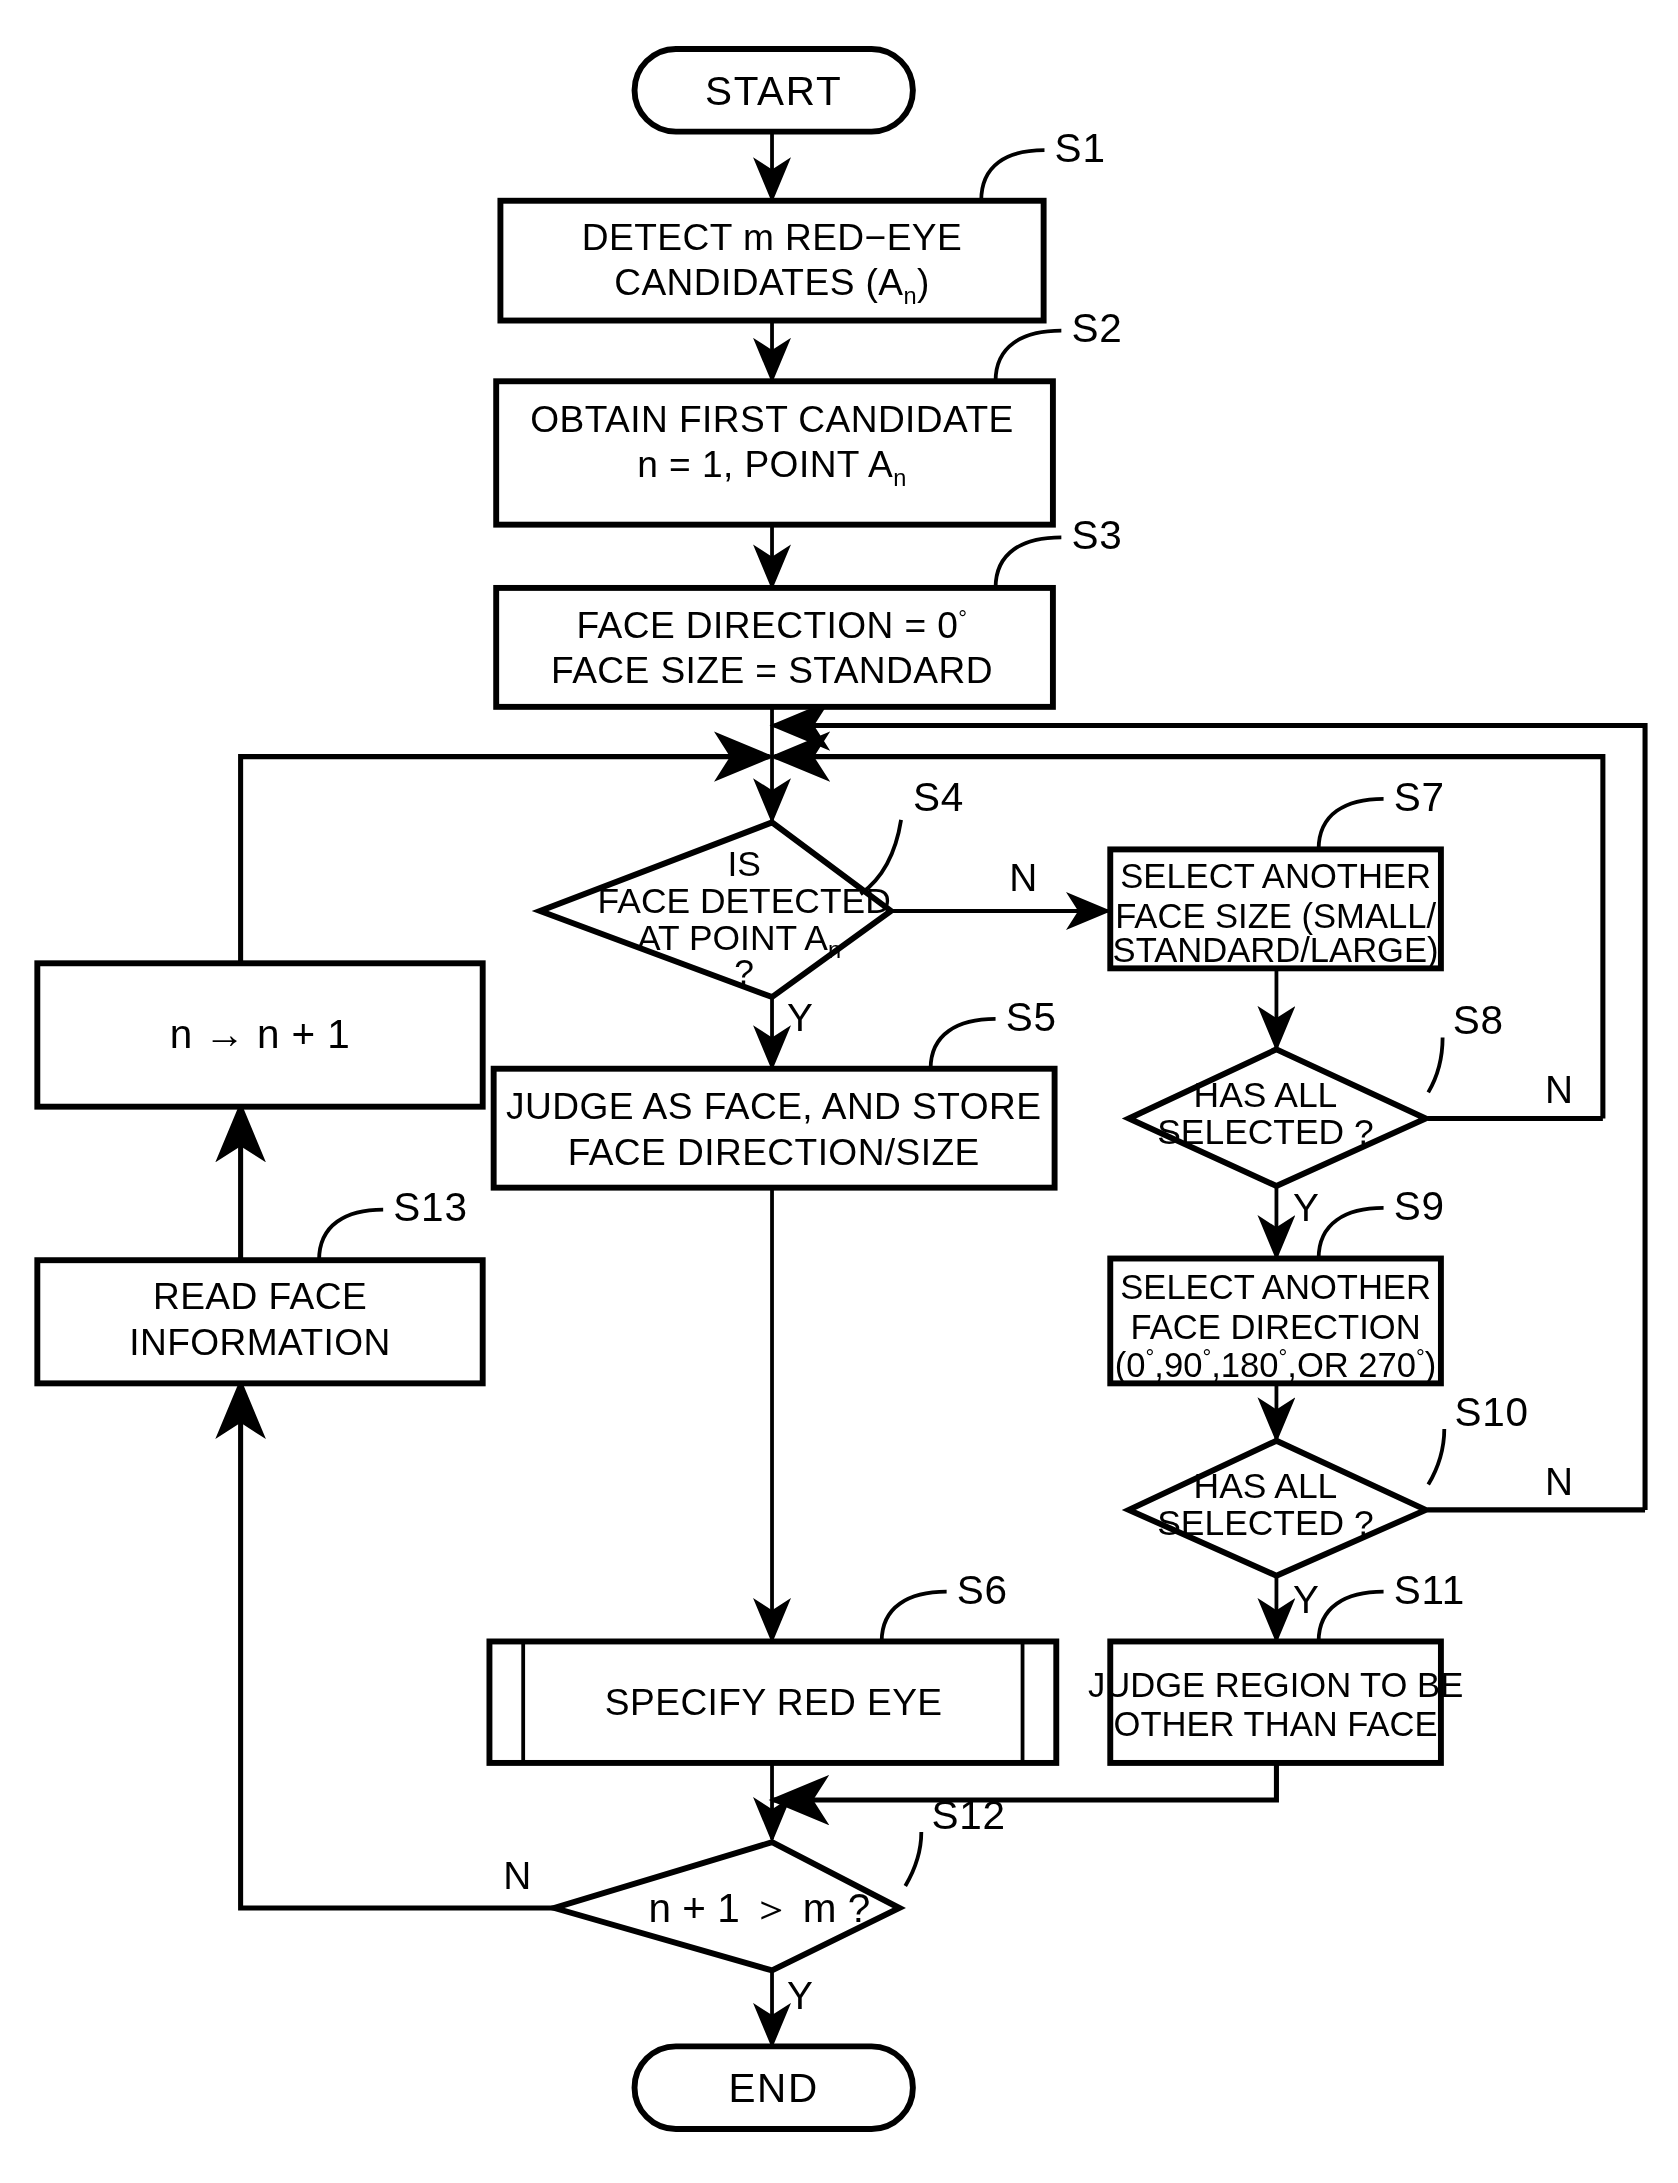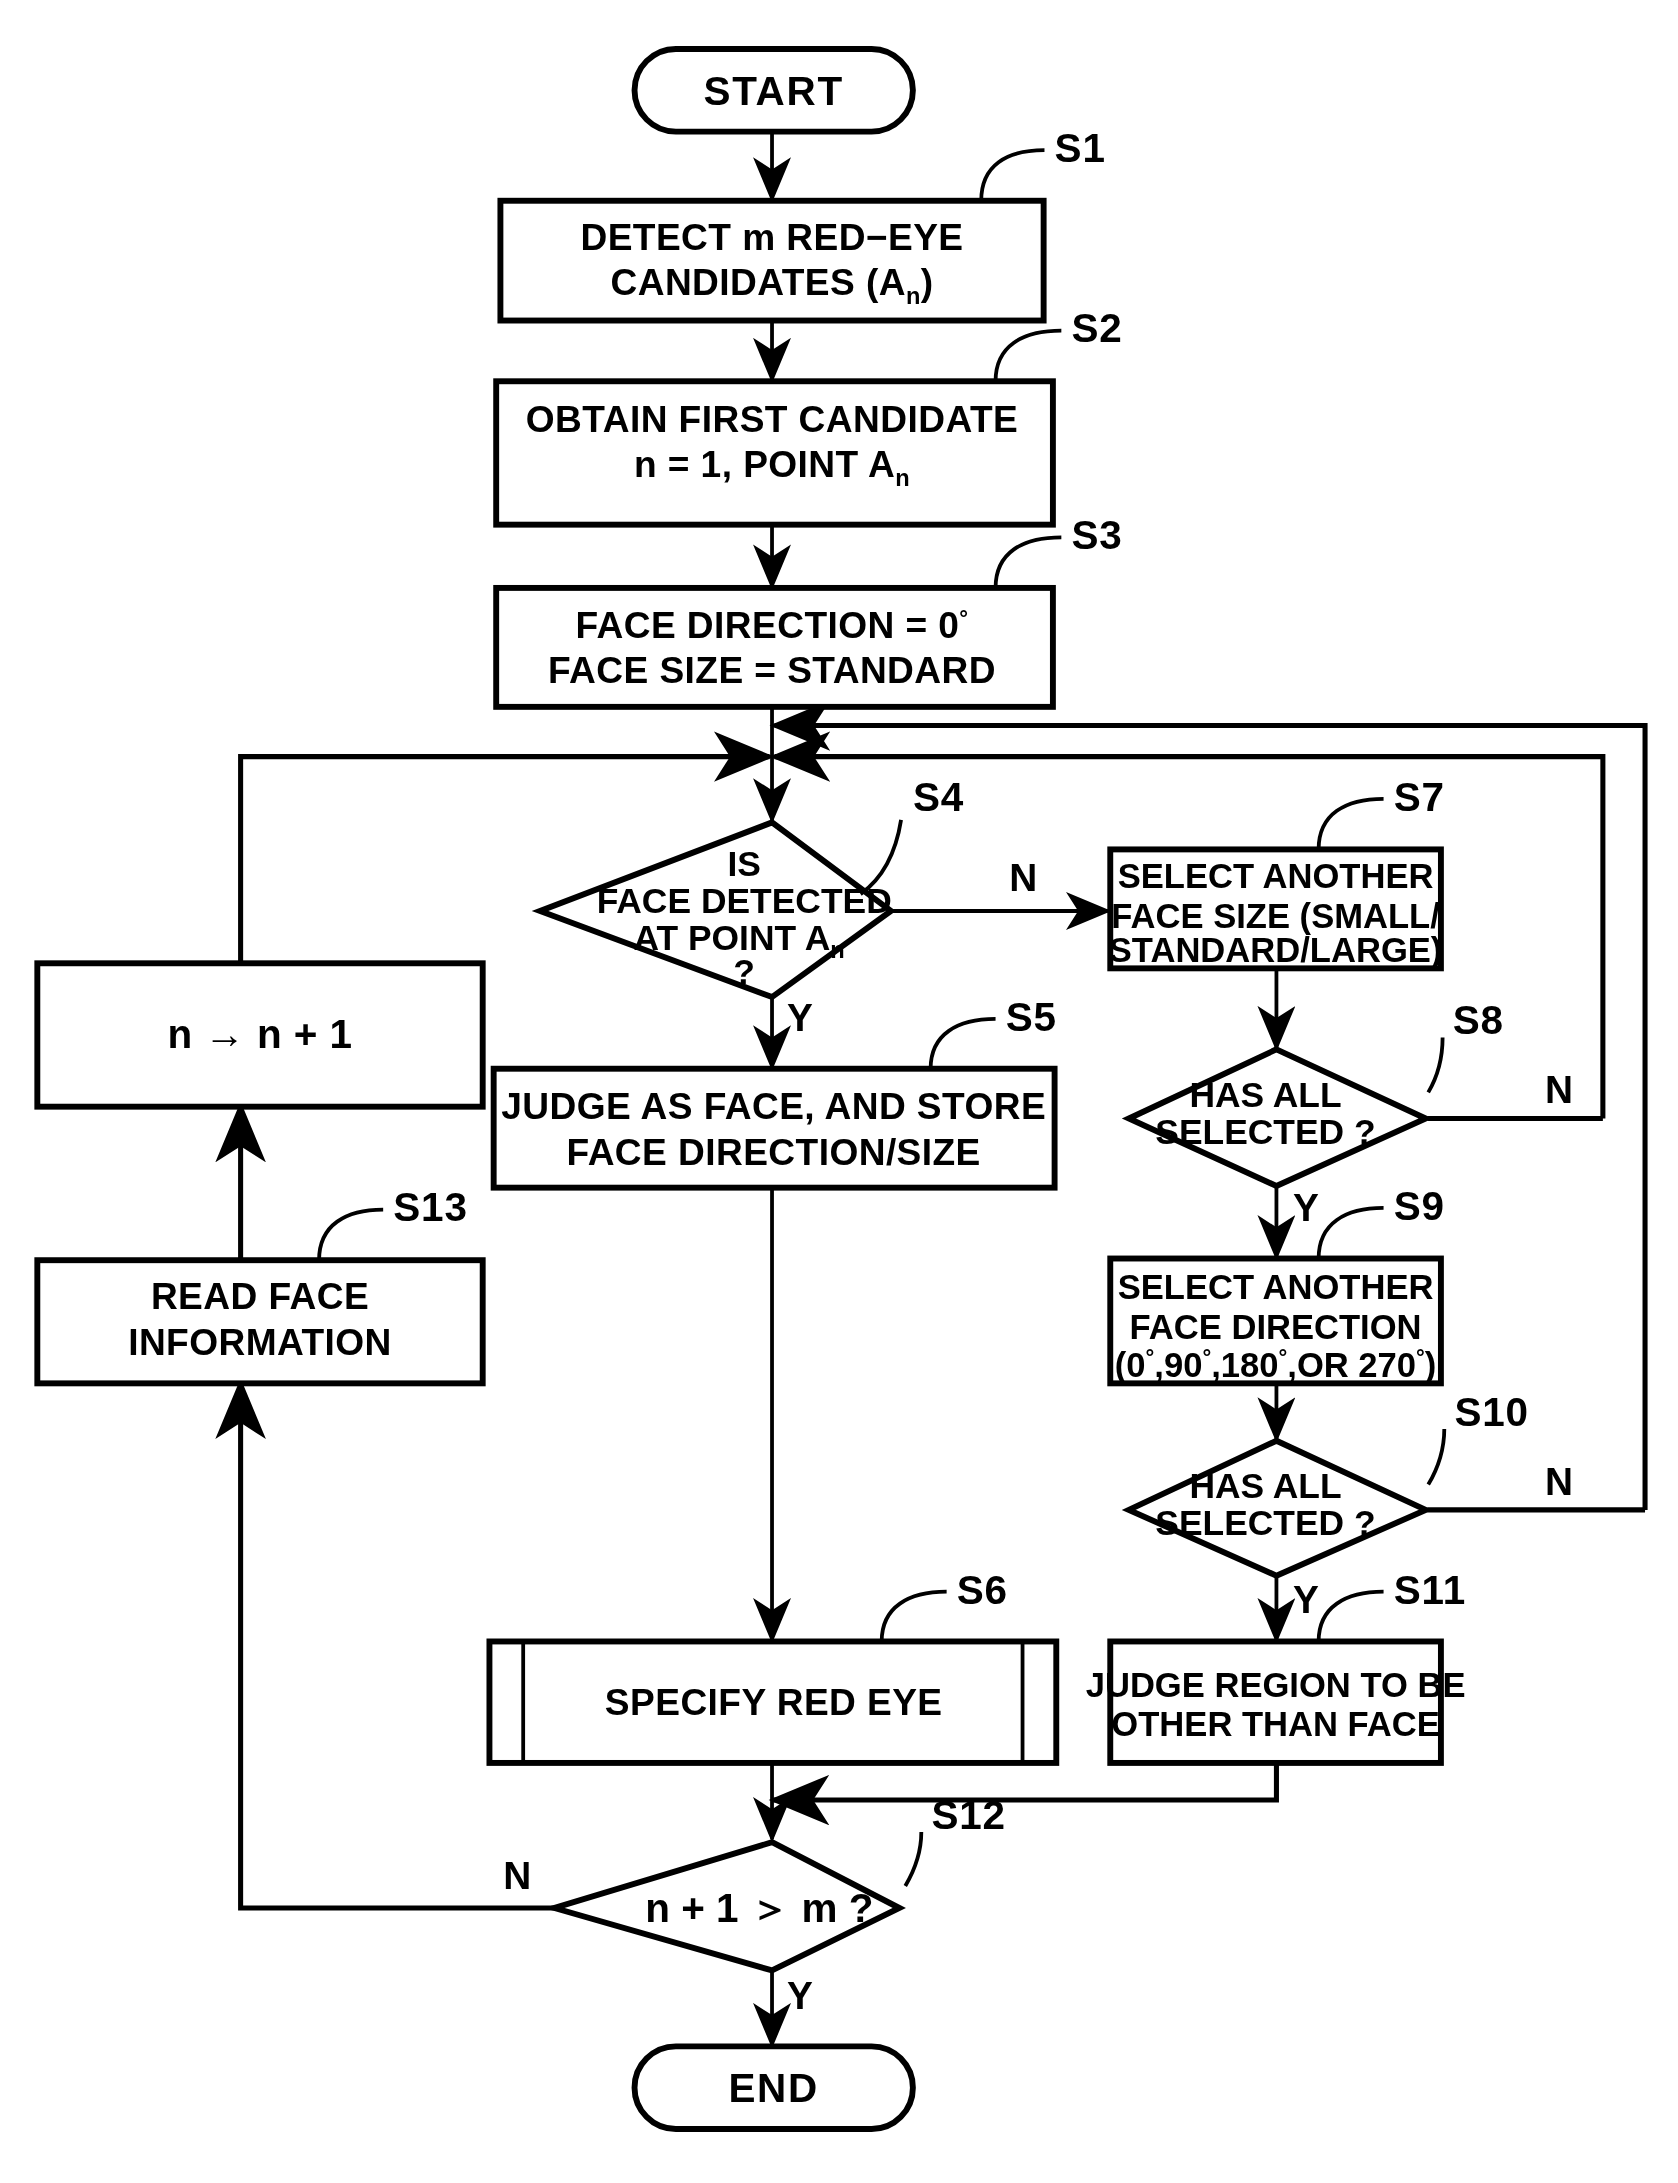--- a/index.html
+++ b/index.html
@@ -11,21 +11,20 @@
   body {
     width: 1679px;
     height: 2183px;
     font-family: "Liberation Sans", sans-serif;
     overflow: hidden;
   }
   #flowchart-root {
     position: relative;
     width: 1526px;
     height: 2183px;
-    font-weight: bold;
   }
   svg#flow-svg {
     display: block;
     width: 1679px;
     height: 2183px;
   }
   .shape-line {
     fill: none;
     stroke: #000000;
     stroke-width: 7;

